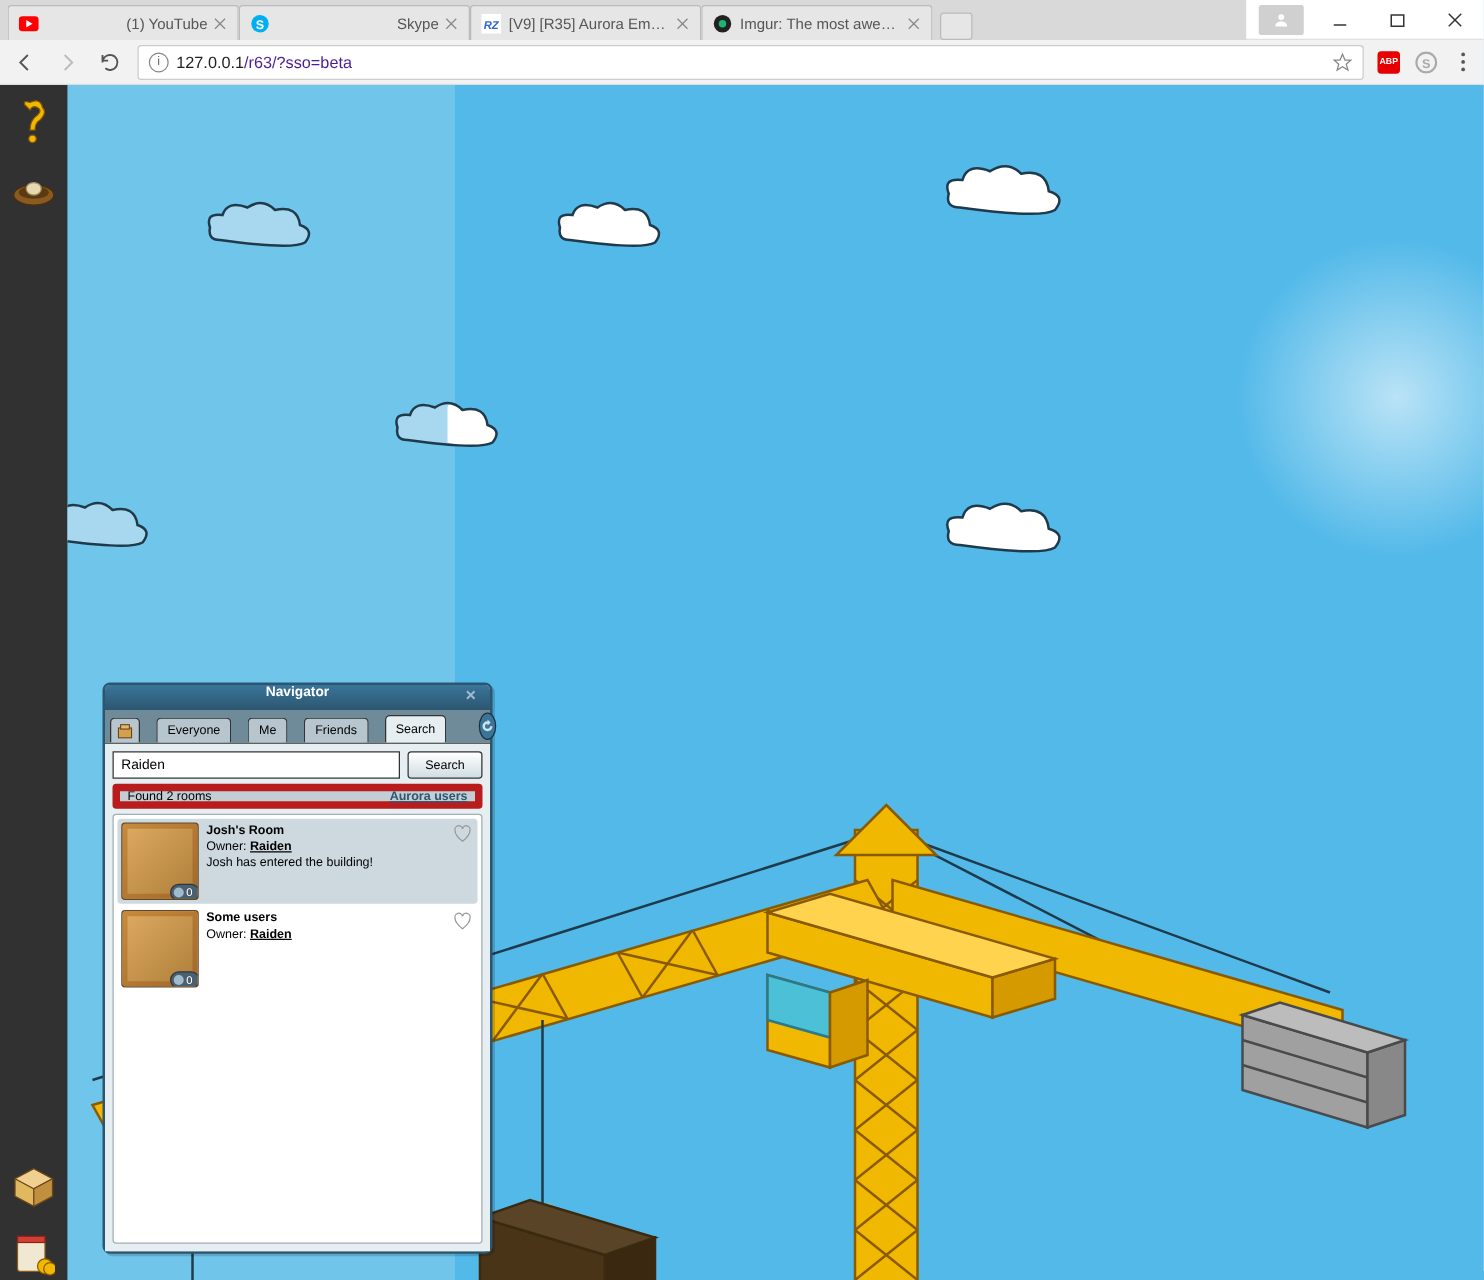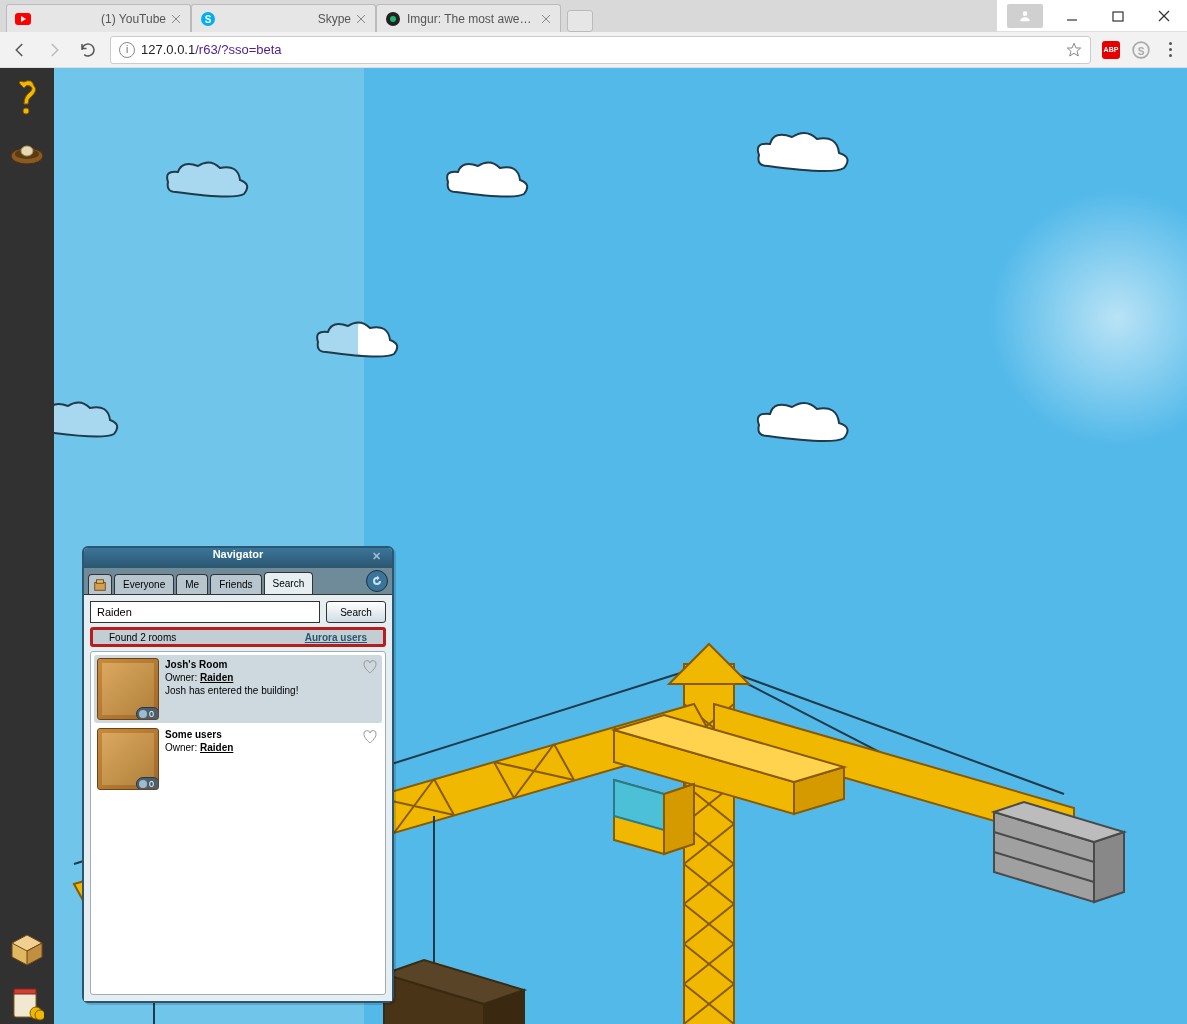--- a/index.html
+++ b/index.html
@@ -53,33 +53,33 @@
 .cloud { position: absolute; }
 .cloud svg { display: block; }
 
 
 .crane-scene { position: absolute; left: 0; bottom: -50px; width: 1100px; height: 520px; }
 
 
 .navigator { position: absolute; left: 82px; top: 478px; width: 312px; background: #cdd9df; border: 2px solid #2c5670; border-radius: 6px; box-shadow: 2px 2px 0 rgba(0,0,0,0.15); font-size: 11px; }
 .nav-header { height: 20px; background: linear-gradient(#3a7599, #2c5670); color: #fff; display: flex; align-items: flex-start; justify-content: center; font-weight: bold; border-top-left-radius: 4px; border-top-right-radius: 4px; font-size: 11px; position: relative; }
 .nav-close { position: absolute; right: 4px; top: 2px; width: 16px; height: 16px; color: #9fbccf; font-weight: bold; cursor: pointer; }
-.nav-tabs { height: 26px; background: #6f8a99; display: flex; align-items: flex-end; padding: 0 4px; gap: 2px; position: relative; }
+.nav-tabs { height: 26px; background: #6f8a99; display: flex; align-items: flex-end; padding: 0 4px; gap: 13px; position: relative; }
 .nav-tab { height: 20px; background: #b7c6ce; border: 1px solid #333; border-bottom: none; border-top-left-radius: 4px; border-top-right-radius: 4px; padding: 0 8px; display: flex; align-items: center; font-size: 10px; cursor: pointer; }
 .nav-tab.icon-only { padding: 0 4px; width: 24px; justify-content: center; }
 .nav-tab.active { background: #e6eef2; height: 22px; }
 .nav-tab-spacer { flex: 1; }
 .nav-refresh { width: 22px; height: 22px; background: #3a7599; border: 1px solid #1a3040; border-radius: 50%; display: flex; align-items: center; justify-content: center; margin-bottom: 2px; }
 .nav-refresh svg { width: 12px; height: 12px; fill: #cde1ee; }
 
 .nav-body { background: #e6eef2; border-top: 1px solid #333; padding: 6px; }
 .search-row { display: flex; gap: 6px; margin-bottom: 4px; }
 .search-input { flex: 1; height: 22px; border: 1px solid #333; background: #fff; padding: 0 6px; font-size: 11px; }
 .search-btn { width: 60px; height: 22px; border: 1px solid #333; border-radius: 3px; background: linear-gradient(#fff, #d0dde4); font-size: 10px; cursor: pointer; }
-.results-header { height: 20px; background: #c2ced4; border: 3px solid #b91c1c; border-radius: 3px; display: flex; align-items: center; justify-content: space-between; padding: 0 16px; font-size: 10px; margin-bottom: 4px; }
+.results-header { height: 20px; background: #c2ced4; border: 6px solid #b91c1c; border-radius: 3px; display: flex; align-items: center; justify-content: space-between; padding: 0 6px; font-size: 10px; margin-bottom: 4px; }
 .results-header a { color: #2c5670; font-weight: bold; text-decoration: underline; cursor: pointer; }
 
 .results-list { background: #fff; border: 1px solid #a0aeb5; border-radius: 3px; height: 344px; padding: 3px; overflow-y: auto; }
 .room-item { display: flex; gap: 6px; padding: 3px; border-radius: 3px; margin-bottom: 2px; position: relative; }
 .room-item.active { background: #cdd9df; }
 .room-thumb { width: 62px; height: 62px; background: linear-gradient(135deg, #c88a3a 0%, #a0682a 100%); border: 1px solid #6b4518; border-radius: 3px; position: relative; overflow: hidden; }
 .room-thumb-inner { position: absolute; inset: 4px; background: linear-gradient(135deg, #dba860, #b0803a); }
 .room-badge { position: absolute; right: -2px; bottom: -2px; background: #4a6070; color: #fff; font-size: 9px; padding: 1px 5px 1px 12px; border-radius: 8px; border: 1px solid #2a3640; }
 .room-badge::before { content: ''; position: absolute; left: 2px; top: 2px; width: 8px; height: 8px; background: #9fbccf; border-radius: 50%; }
 .room-info { flex: 1; font-size: 10px; line-height: 1.3; }
@@ -134,20 +134,33 @@
         </svg></span>
   </div>
   <div class="tab">
     <span class="favicon">
         <svg viewBox="0 0 16 16">
           <circle cx="8" cy="8" r="7" fill="#00aff0"></circle>
           <text x="8" y="12" text-anchor="middle" font-size="10" fill="#fff" font-weight="bold">S</text>
         </svg>
       </span>
     <span class="label">Skype</span>
+    <span class="closex"><svg viewBox="0 0 12 12">
+          <line x1="2" y1="2" x2="10" y2="10" stroke="#888"></line>
+          <line x1="10" y1="2" x2="2" y2="10" stroke="#888"></line>
+        </svg></span>
+  </div>
+  <div class="tab">
+    <span class="favicon">
+        <svg viewBox="0 0 16 16">
+          <rect width="16" height="16" fill="#fff"></rect>
+          <text x="8" y="12" text-anchor="middle" font-size="9" fill="#3366cc" font-weight="bold" font-style="italic">RZ</text>
+        </svg>
+      </span>
+    <span class="label">[V9] [R35] Aurora Emula</span>
     <span class="closex"><svg viewBox="0 0 12 12">
           <line x1="2" y1="2" x2="10" y2="10" stroke="#888"></line>
           <line x1="10" y1="2" x2="2" y2="10" stroke="#888"></line>
         </svg></span>
   </div>
   <div class="tab">
     <span class="favicon">
         <svg viewBox="0 0 16 16">
           <circle cx="8" cy="8" r="7" fill="#222"></circle>
           <circle cx="8" cy="8" r="3" fill="#1bb76e"></circle>

